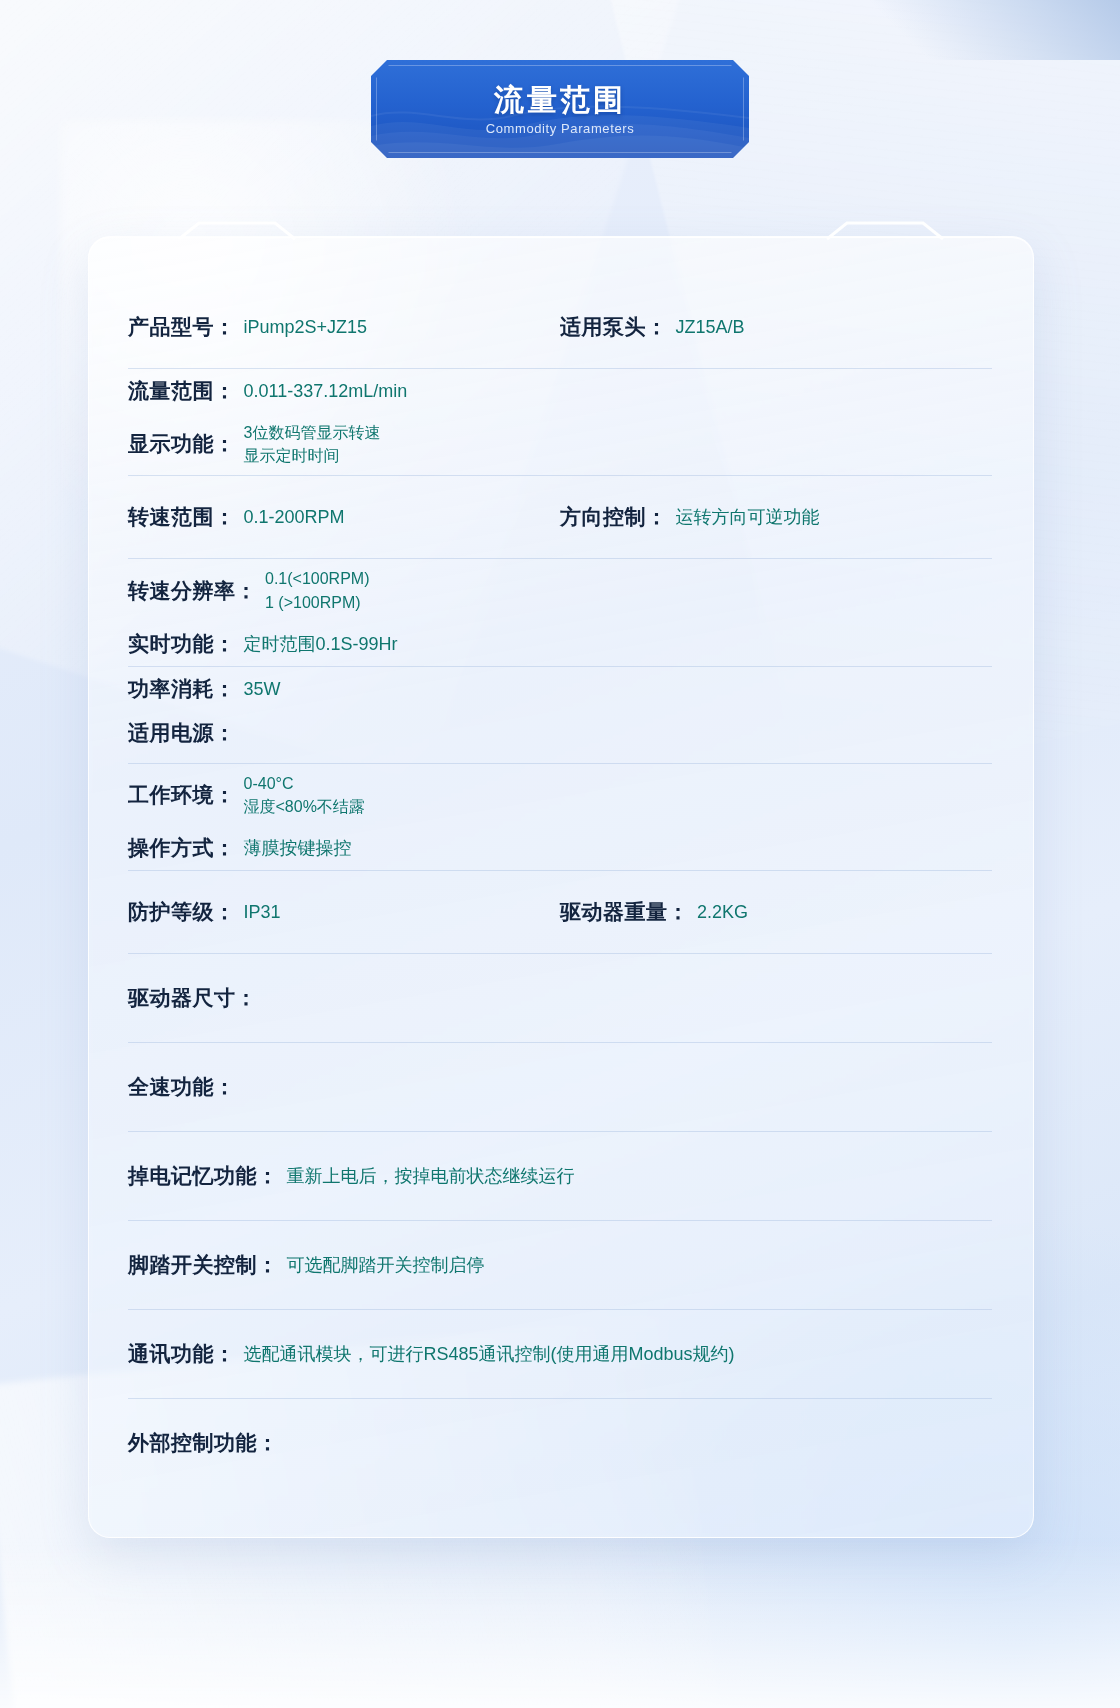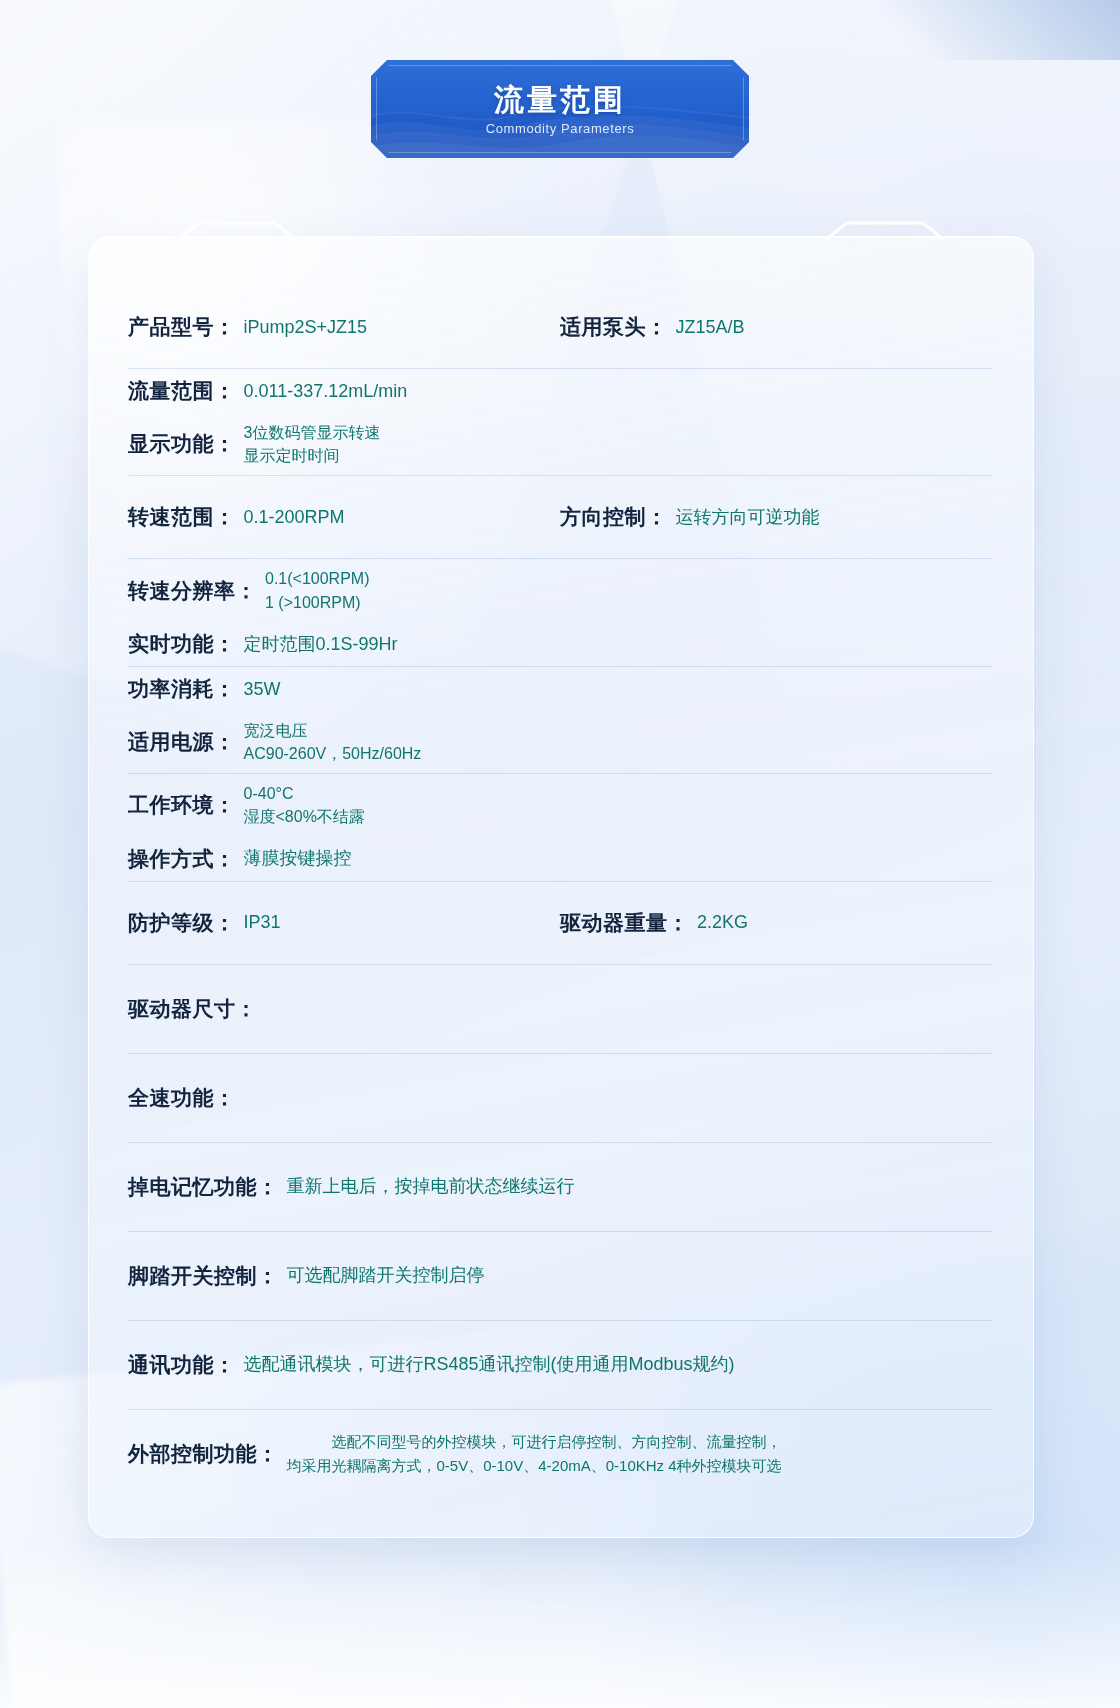--- a/index.html
+++ b/index.html
@@ -293,22 +293,20 @@
 
   <div class="row tall">
     <div class="cell half-left">
       <span class="label">功率消耗</span>
         <span class="label colon">：</span>
       <span class="value">35W</span>
     </div>
     <div class="cell half-right">
       <span class="label">适用电源</span>
         <span class="label colon">：</span>
-      <span class="value small multi">宽泛电压
-AC90-260V，50Hz/60Hz</span>
     </div>
   </div>
 
   <div class="row tall">
     <div class="cell half-left">
       <span class="label">工作环境</span>
         <span class="label colon">：</span>
       <span class="value small multi">0-40°C
 湿度&lt;80%不结露</span>
     </div>
@@ -367,20 +365,18 @@
       <span class="label">通讯功能</span>
         <span class="label colon">：</span>
       <span class="value">选配通讯模块，可进行RS485通讯控制(使用通用Modbus规约)</span>
     </div>
   </div>
 
   <div class="row wide-row">
     <div class="cell full">
       <span class="label">外部控制功能</span>
         <span class="label colon">：</span>
-      <span class="value tiny multi">选配不同型号的外控模块，可进行启停控制、方向控制、流量控制，
-均采用光耦隔离方式，0-5V、0-10V、4-20mA、0-10KHz 4种外控模块可选</span>
     </div>
   </div>
 
 </div>
 
 <div class="bottom-glow"></div>
 
 </body></html>

